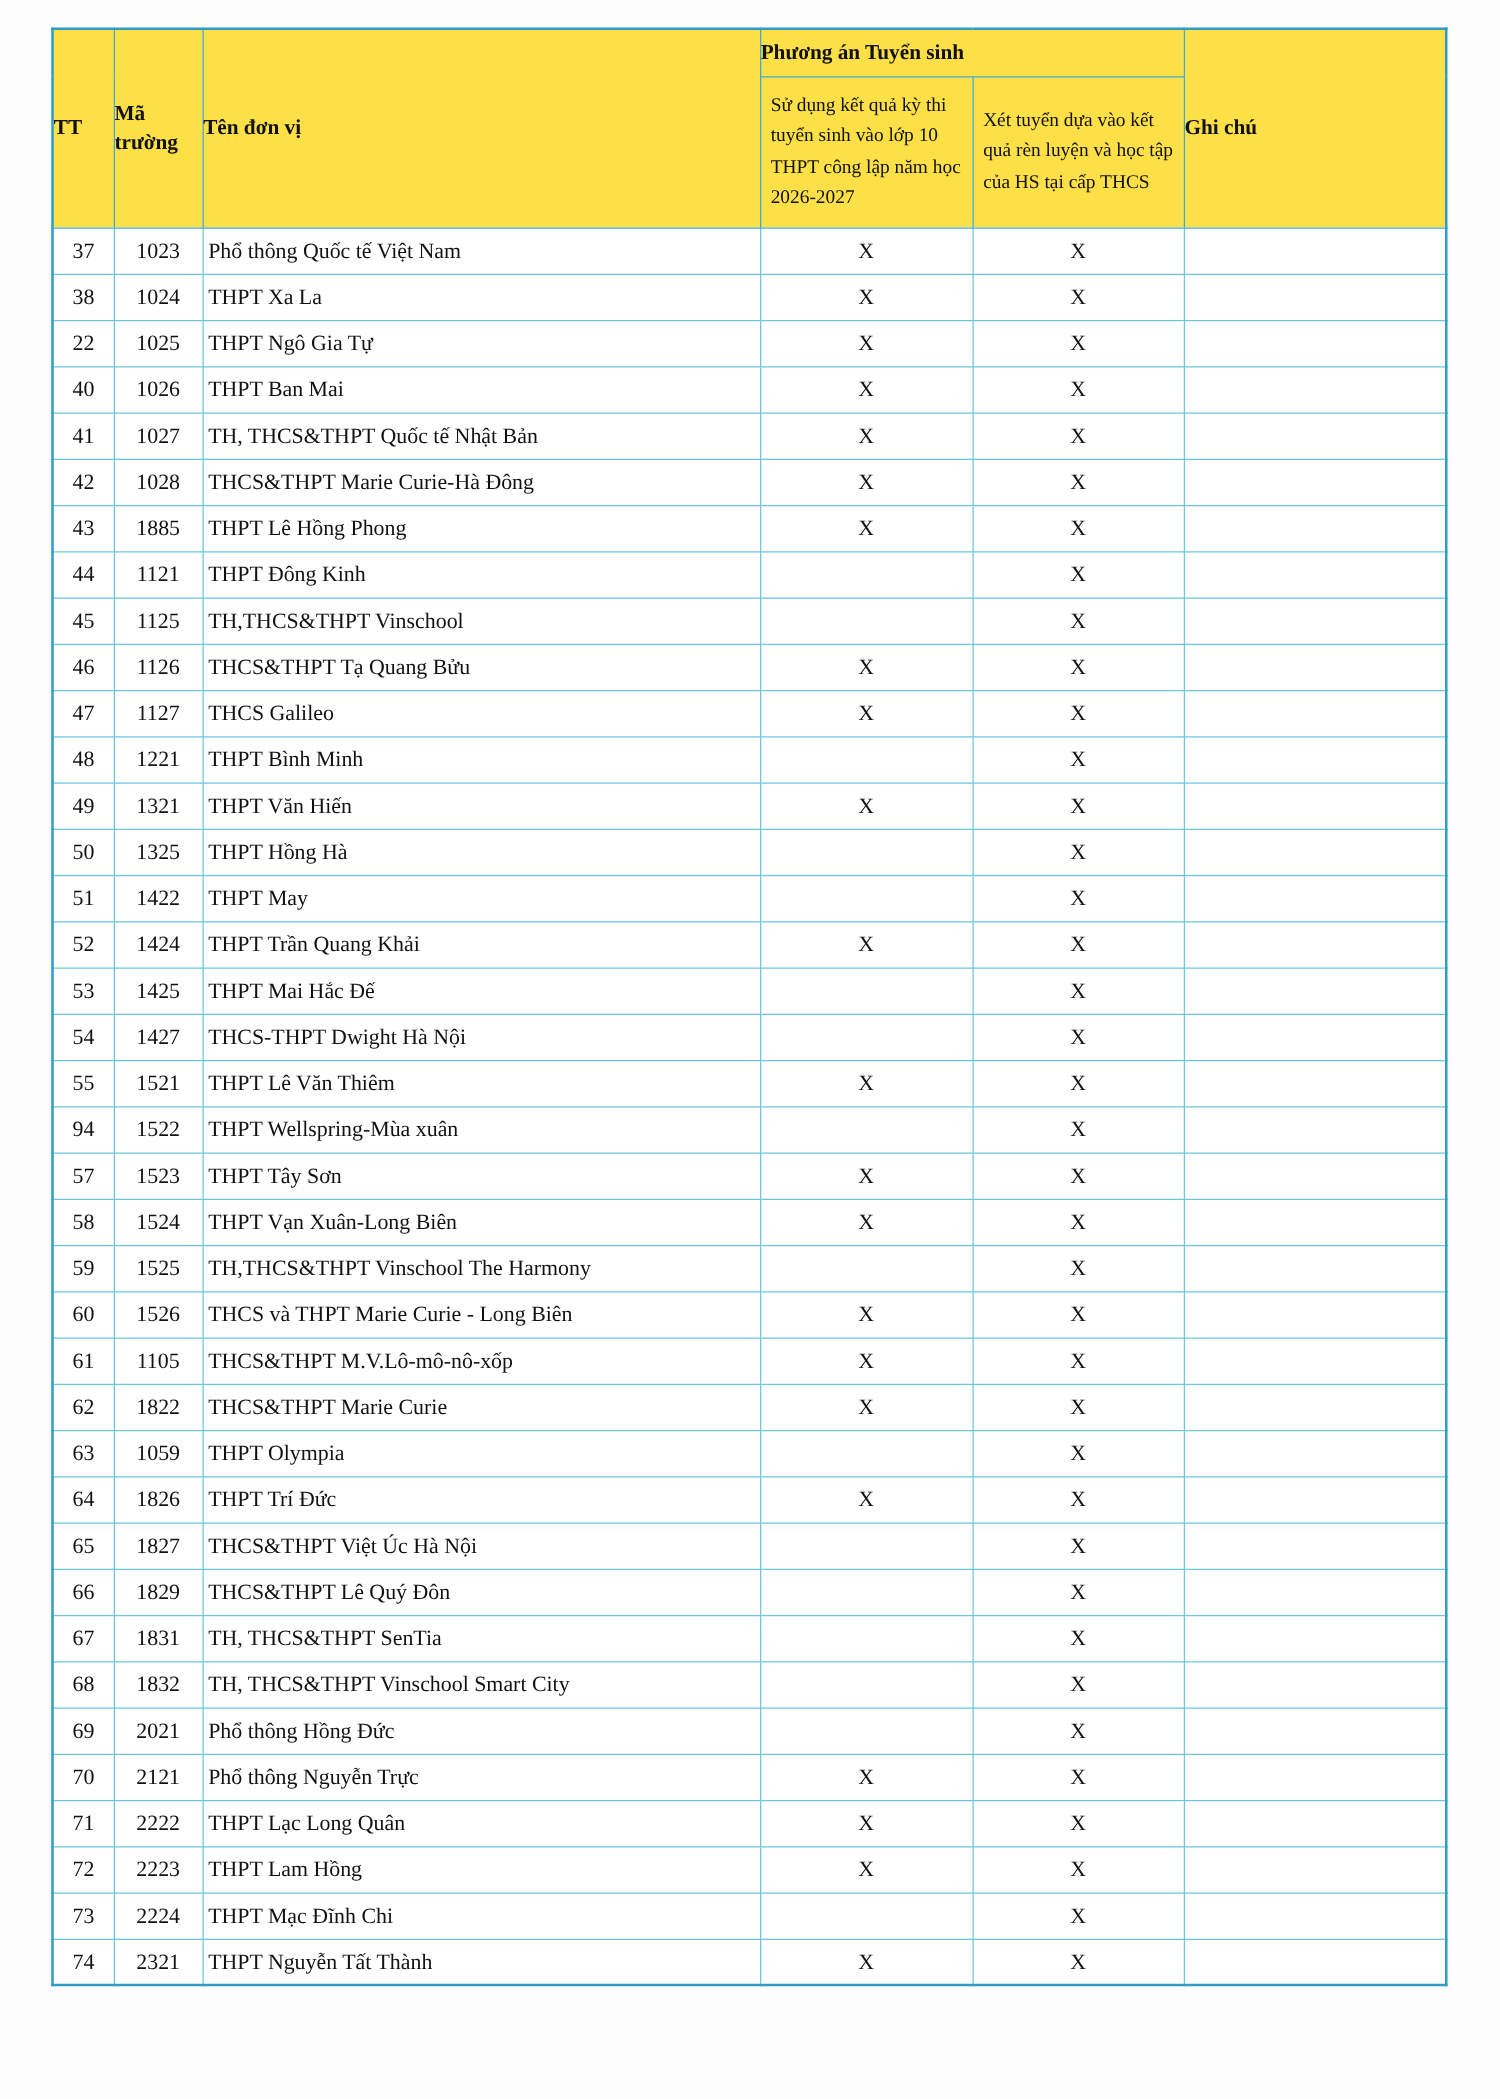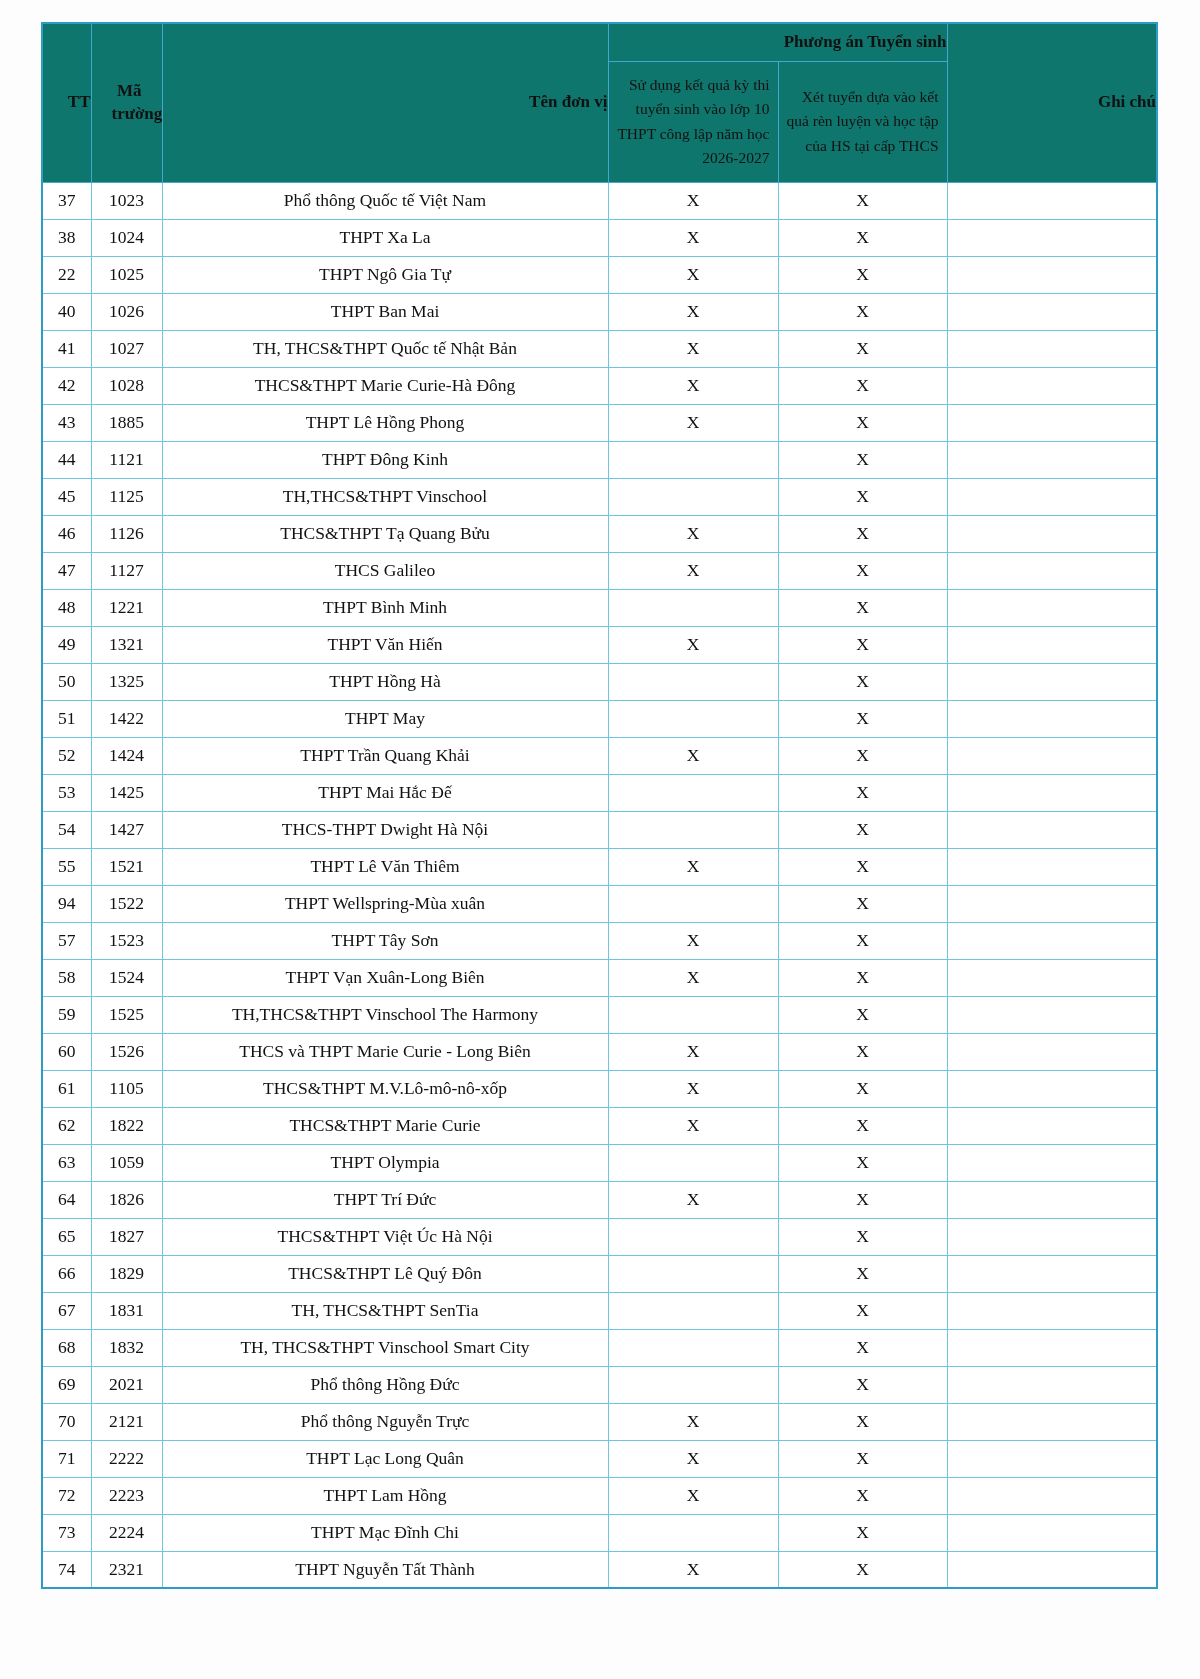--- a/index.html
+++ b/index.html
@@ -33,48 +33,48 @@
   table.enroll col.c-exam { width: 170px; }
   table.enroll col.c-rev  { width: 169px; }
   table.enroll col.c-note { width: 210px; }
 
   th, td {
     border: 1.5px solid #58bcdb;
     padding: 0;
     vertical-align: middle;
   }
   thead th {
-    background: #0f766e;
+    background: #fde047;
     border-color: #3fa9d1;
     font-weight: bold;
     font-size: 17px;
-    text-align: right;
+    text-align: left;
     line-height: 1.35;
   }
   thead tr.h-top { height: 38px; }
   thead tr.h-sub { height: 121px; }
   thead th.subhead {
     font-weight: normal;
     font-size: 15.5px;
     padding: 4px 8px;
     line-height: 1.55;
   }
-  thead th.w-pad { padding: 2px 20px; }
+  thead th.w-pad { padding: 2px 0; }
 
   tbody tr { height: 37px; }
   tbody td {
     background: #ffffff;
     font-size: 17.5px;
     border-color: #6cc6e0;
   }
   td.tt, td.code {
     text-align: center;
   }
   td.name {
-    text-align: center;
+    text-align: left;
     padding-left: 4px;
     padding-right: 4px;
     white-space: nowrap;
     overflow: hidden;
   }
   td.mark {
     text-align: center;
     font-size: 17.5px;
   }
   td.note { background: #ffffff; }

